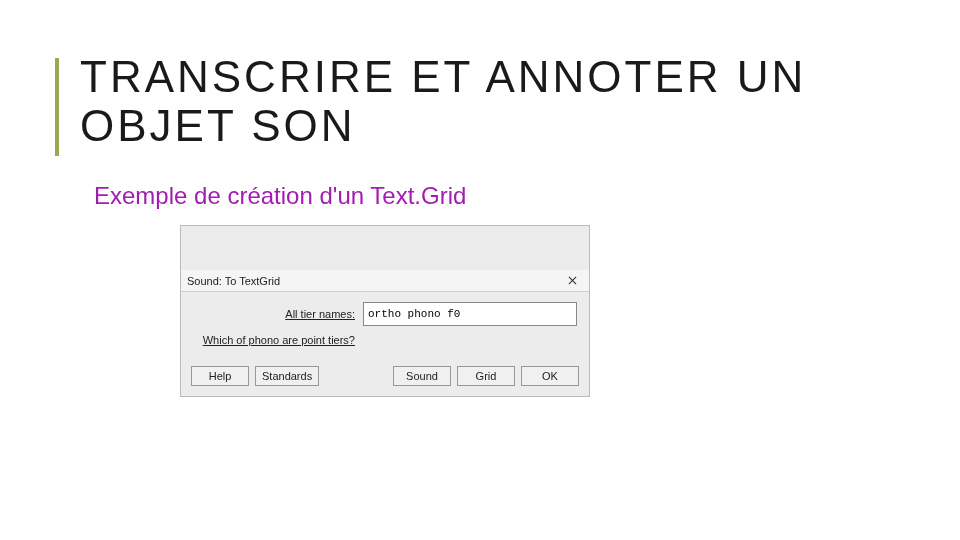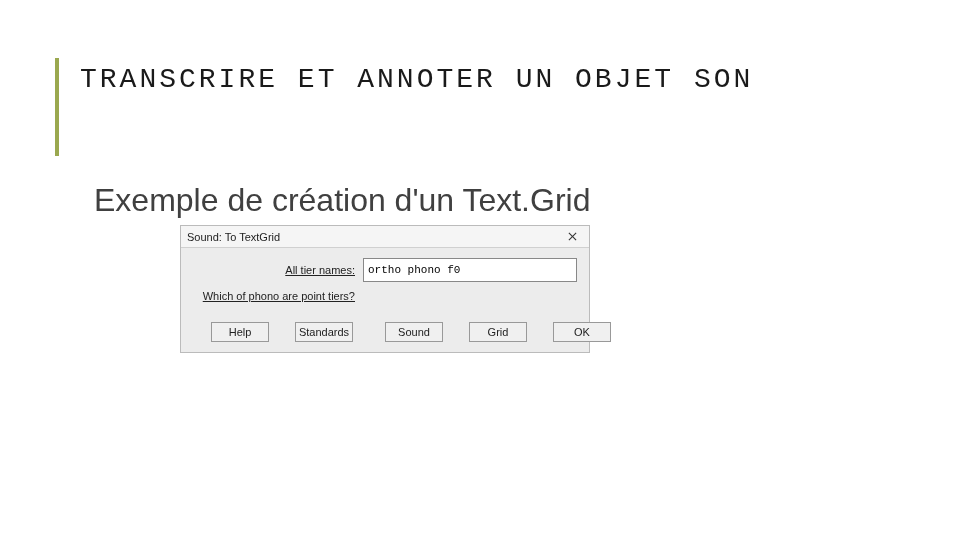--- a/index.html
+++ b/index.html
@@ -1,33 +1,33 @@
 <!DOCTYPE html>
 <html><head>
 <meta charset="utf-8">
 <style>
   * { box-sizing: border-box; margin: 0; padding: 0; }
   html, body { width: 960px; height: 540px; background: #fff; font-family: Arial, Helvetica, sans-serif; }
   .slide { position: relative; width: 960px; height: 540px; }
   .accent-bar { position: absolute; left: 55px; top: 58px; width: 4px; height: 98px; background: #9aa84f; }
-  .title { position: absolute; left: 80px; top: 64px; font-size: 28px; letter-spacing: 3px; font-weight: 400; color: #1a1a1a; line-height: 1.12; font-family: Liberation Mono, monospace; }
-  .subtitle { position: absolute; left: 94px; top: 182px; font-size: 32px; color: #404040; font-weight: 400; }
+  .title { position: absolute; left: 80px; top: 52px; font-size: 44px; letter-spacing: 3px; font-weight: 400; color: #1a1a1a; line-height: 1.12; }
+  .subtitle { position: absolute; left: 94px; top: 182px; font-size: 24px; color: #a21caf; font-weight: 400; }
   .dialog-wrap { position: absolute; left: 180px; top: 225px; width: 410px; }
   .dialog { width: 100%; background: #ececec; border: 1px solid #bbb; font-family: "Segoe UI", Tahoma, sans-serif; font-size: 11px; color: #222; }
-  .dlg-titlebar { display: flex; align-items: center; justify-content: space-between; height: 22px; padding: 0 6px; background: #f5f5f5; border-bottom: 1px solid #d0d0d0; }
+  .dlg-titlebar { display: flex; align-items: center; justify-content: space-between; height: 22px; padding: 0 6px; background: #f5f5f5; border-bottom: 1px solid #d0d0d0; margin-top: 44px; }
   .dlg-title { font-size: 11px; }
   .dlg-close { width: 22px; height: 18px; display: flex; align-items: center; justify-content: center; cursor: pointer; }
   .dlg-close svg { width: 9px; height: 9px; }
   .dlg-body { padding: 10px 12px 6px 12px; }
   .form-row { display: flex; align-items: center; margin-bottom: 8px; }
   .form-label { width: 170px; text-align: right; padding-right: 8px; font-size: 11px; text-decoration: underline; }
   .form-input { flex: 1; height: 18px; border: 1px solid #888; background: #fff; font-family: "Courier New", monospace; font-size: 11px; padding: 11px 4px; }
   .dlg-buttons { display: flex; justify-content: space-between; padding: 6px 10px 10px 10px; gap: 6px; }
   .dlg-buttons .spacer { flex: 1; }
-  .btn { min-width: 58px; height: 20px; background: #f0f0f0; border: 1px solid #999; font-size: 11px; display: flex; align-items: center; justify-content: center; cursor: pointer; padding: 0 6px; margin-left: 20px; }
+  .btn { min-width: 58px; height: 20px; background: #f0f0f0; border: 1px solid #999; font-size: 11px; display: flex; align-items: center; justify-content: center; cursor: pointer; padding: 0 6px; }
 </style>
 </head>
 <body>
 
 <div class="slide">
   <div class="accent-bar"></div>
   <h1 class="title">TRANSCRIRE ET ANNOTER UN OBJET SON</h1>
   <div class="subtitle">Exemple de création d'un Text.Grid</div>
 
   <div class="dialog-wrap">

